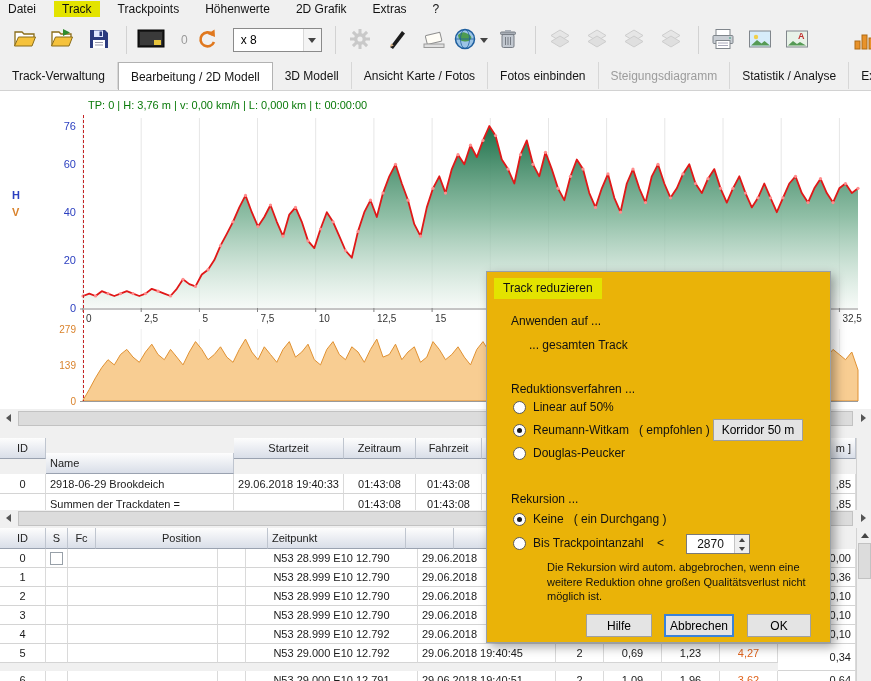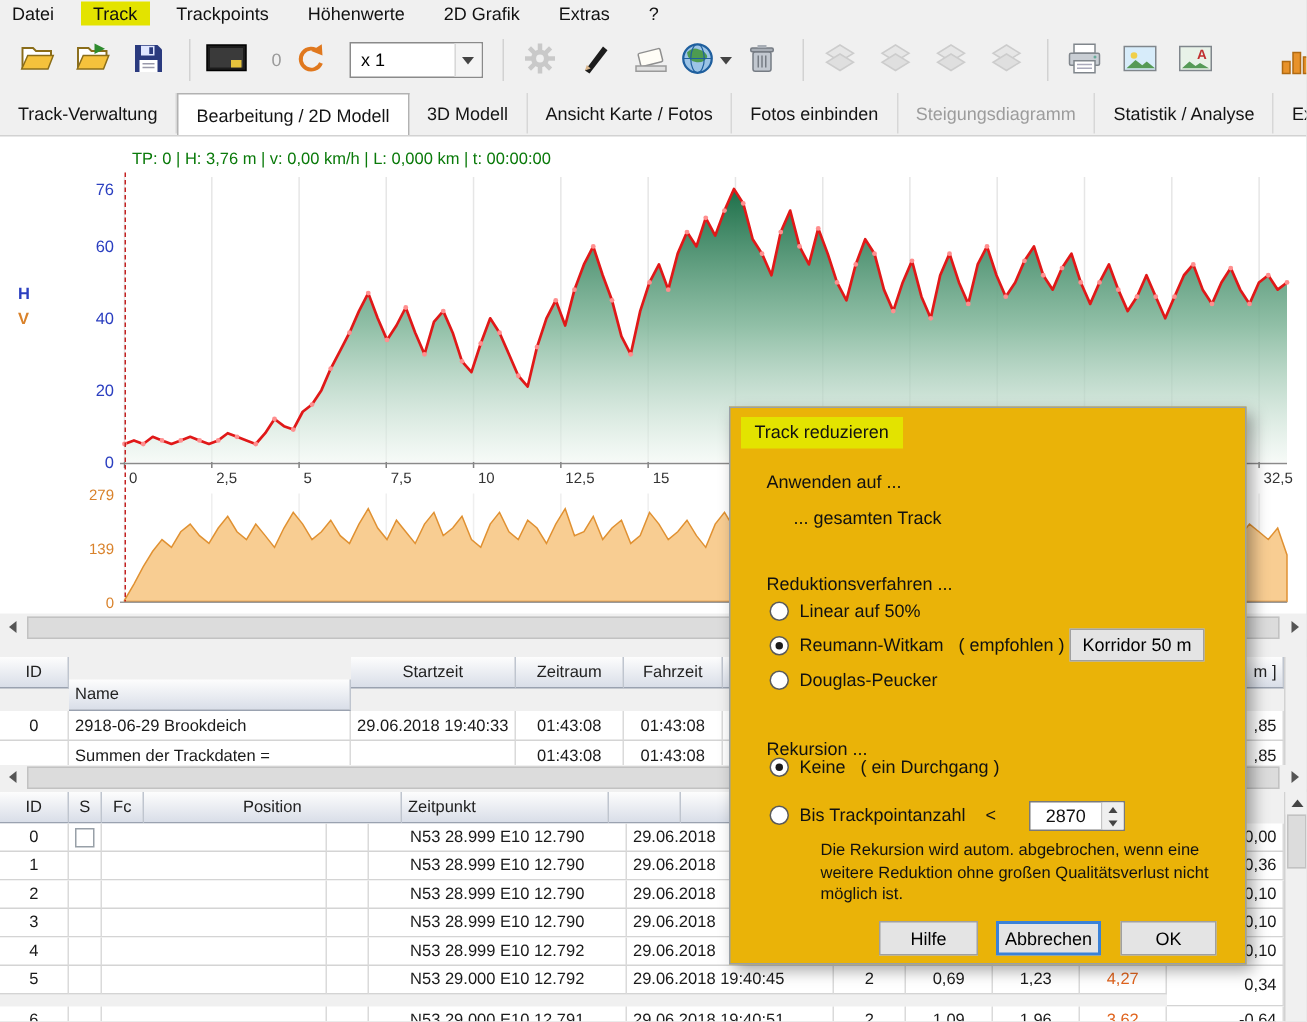--- a/index.html
+++ b/index.html
@@ -119,21 +119,21 @@
           </svg></span>
       </button>
       <span class="tb-label">0</span>
       <button class="tb-btn">
         <span class="ic"><svg width="22" height="22" viewBox="0 0 22 22">
             <path d="M16.5 6.5 A7 7 0 1 0 18 14" fill="none" stroke="#e0781e" stroke-width="2.6"></path>
             <path d="M18.5 1.5 l-7 4.5 7.5 3 z" fill="#e0781e"></path>
           </svg></span>
       </button>
       <div class="tb-combo">
-        <span>x 1</span>
+        <span>x 8</span>
         <span class="arrow-box">
           <span class="tri-down"></span>
         </span>
       </div>
       <div class="tb-sep"></div>
       <button class="tb-btn disabled">
         <span class="ic"><svg width="22" height="22" viewBox="0 0 22 22">
             <g fill="#9a9a9a">
               <rect x="9.5" y="1" width="3" height="20"></rect>
               <rect x="1" y="9.5" width="20" height="3"></rect>
@@ -580,21 +580,21 @@
       </div>
       <div class="radio selected" style="top: 151px;">
         <span class="circ"></span>
         <span class="rlabel">Reumann-Witkam   ( empfohlen )</span>
       </div>
       <button class="dlg-btn" style="left: 226px; top: 147px; width: 90px; height: 22px;">Korridor 50 m</button>
       <div class="radio" style="top: 174px;">
         <span class="circ"></span>
         <span class="rlabel">Douglas-Peucker</span>
       </div>
-      <div class="radio selected" style="top: 232px;">
+      <div class="radio selected" style="top: 240px;">
         <span class="circ"></span>
         <span class="rlabel">Keine   ( ein Durchgang )</span>
       </div>
       <div class="radio" style="top: 264px;">
         <span class="circ"></span>
         <span class="rlabel">Bis Trackpointanzahl    &lt;</span>
       </div>
       <div class="spin">
         <span class="val">2870</span>
         <span class="btns">

